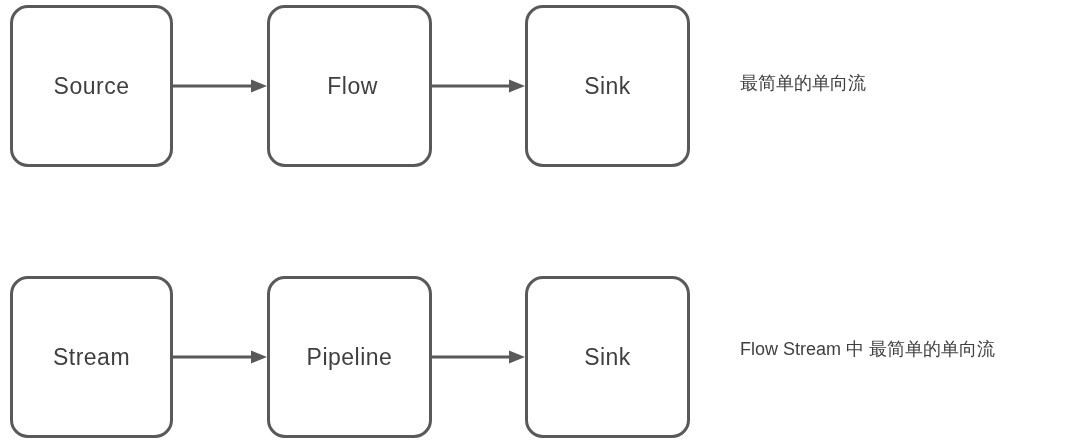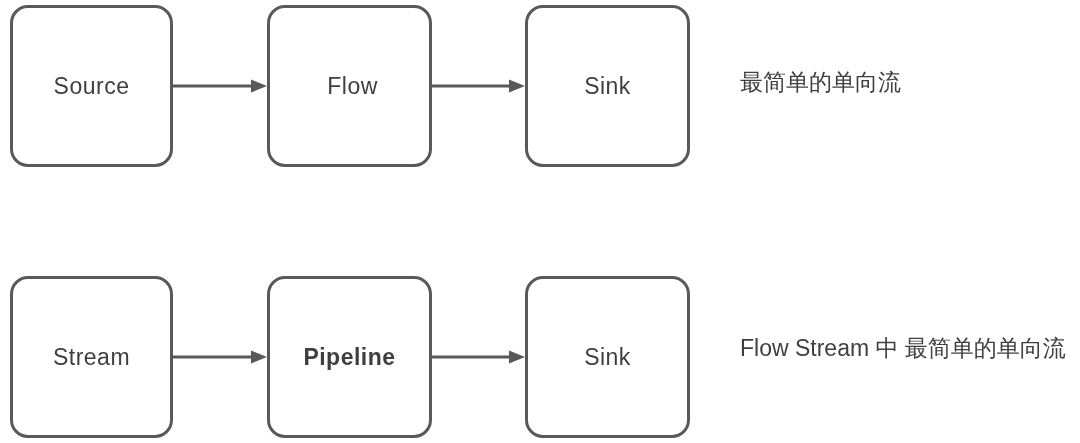--- a/index.html
+++ b/index.html
@@ -34,21 +34,21 @@
   .arrow {
     position: absolute;
     color: var(--color-arrow, #595959);
   }
   .arrow line { stroke: currentColor; stroke-width: 3; }
   .arrow polygon { fill: currentColor; }
   .caption {
     position: absolute;
     display: flex;
     align-items: center;
-    font-size: 23px;
+    font-size: 18px;
     color: var(--color-text, #3f3f3f);
     white-space: nowrap;
   }
 </style>
 </head>
 <body>
 
 <div class="canvas">
 
   <div class="node" style="left:10px; top:5px; width:163px; height:162px;">
@@ -77,21 +77,21 @@
 
   <div class="node" style="left:10px; top:276px; width:163px; height:162px;justify-content:center;">
     <span class="node-label">Stream</span>
   </div>
 
   <svg class="arrow" style="left:173px; top:347px;" width="94" height="20" viewBox="0 0 94 20">
     <line x1="0" y1="10" x2="79" y2="10"></line>
     <polygon points="78,3.5 94,10 78,16.5"></polygon>
   </svg>
 
-  <div class="node" style="left:267px; top:276px; width:165px; height:162px;font-weight:bold;">
+  <div class="node" style="left:267px; top:276px; width:165px; height:162px;">
     <span class="node-label">Pipeline</span>
   </div>
 
   <svg class="arrow" style="left:432px; top:347px;" width="93" height="20" viewBox="0 0 93 20">
     <line x1="0" y1="10" x2="78" y2="10"></line>
     <polygon points="77,3.5 93,10 77,16.5"></polygon>
   </svg>
 
   <div class="node" style="left:525px; top:276px; width:165px; height:162px;">
     <span class="node-label">Sink</span>

